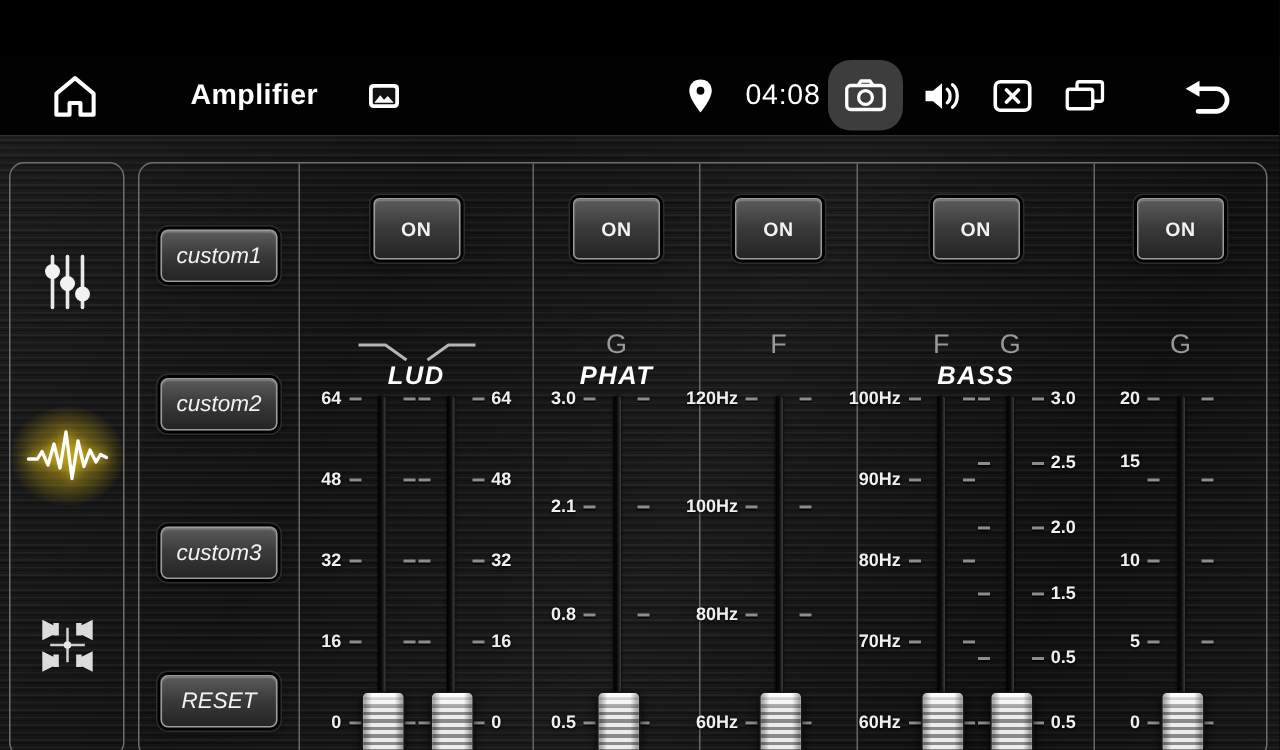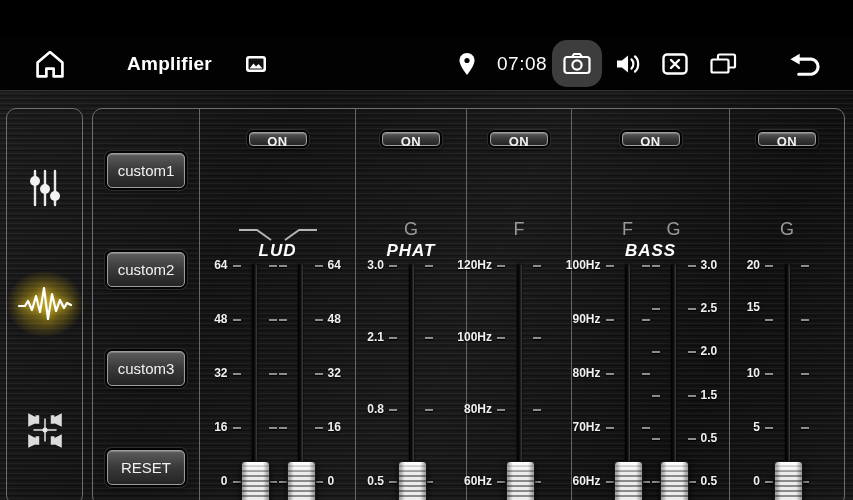--- a/index.html
+++ b/index.html
@@ -31,22 +31,22 @@
   .glow{position:absolute;left:50%;top:50%;transform:translate(-50%,-50%);width:76px;height:66px;border-radius:50%;
         background:radial-gradient(ellipse at center, rgba(235,197,20,.55) 0%, rgba(235,197,20,.28) 45%, rgba(0,0,0,0) 72%);}
   .wave-svg{position:relative;filter:drop-shadow(0 0 4px rgba(255,220,40,.85));}
   
   .btn3d{
     background:linear-gradient(180deg,#5c5c5c 0%,#3a3a3a 48%,#242424 100%);
     border:1px solid #9c9c9c;border-radius:5px;color:#f2f2f2;
     box-shadow:0 0 0 2px #020202,0 0 0 3px #2d2d2d,0 3px 5px rgba(0,0,0,.55),inset 0 1px 1px rgba(255,255,255,.25);
     cursor:pointer;font-family:"Liberation Sans",sans-serif;
   }
-  .preset-btn{position:absolute;left:50%;transform:translateX(-50%);width:78px;height:35px;font-size:15px;}
-  .on-btn{position:absolute;left:50%;transform:translateX(-50%);top:23px;width:58px;height:14px;font-size:13px;font-weight:bold;letter-spacing:.5px;border-radius:4px;}
+  .preset-btn{position:absolute;left:50%;transform:translateX(-50%);width:78px;height:35px;font-size:15px;font-style:italic;}
+  .on-btn{position:absolute;left:50%;transform:translateX(-50%);top:23px;width:58px;height:41px;font-size:13px;font-weight:bold;letter-spacing:.5px;border-radius:4px;}
   
   .ch-title{position:absolute;top:132px;left:0;right:0;text-align:center;color:#fff;font-size:17px;font-weight:bold;letter-spacing:1px;font-style:italic;}
   .param-label{position:absolute;top:110px;transform:translateX(-50%);color:#999;font-size:18px;}
   .curve-icon{position:absolute;top:118px;transform:translateX(-50%);}
   .fader{position:absolute;top:143px;height:250px;width:0;cursor:pointer;}
   .track{position:absolute;left:-2.5px;top:12px;width:5px;height:230px;border-radius:2px;
          background:linear-gradient(90deg,#000 0%,#0d0d0d 55%,#404040 100%);box-shadow:0 0 2px #000;}
   .dash{position:absolute;width:8px;height:2px;background:#8d8d8d;box-shadow:0 1px 1px #000;}
   .tick-label{position:absolute;color:#f0f0f0;font-size:12px;font-weight:bold;white-space:nowrap;text-shadow:0 1px 2px #000;}
   .tick-label.left{right:27px;text-align:right;}
@@ -85,21 +85,21 @@
         </svg>
       </span>
     </div>
 
     <div class="tb-item" style="left:458px;">
       <svg width="18" height="24" viewBox="0 0 18 24">
         <path d="M9 1 C4.6 1 1.5 4.2 1.5 8.5 C1.5 14 9 23 9 23 C9 23 16.5 14 16.5 8.5 C16.5 4.2 13.4 1 9 1 Z" fill="#fff"></path>
         <circle cx="9" cy="8.5" r="2.6" fill="#020202"></circle>
       </svg>
     </div>
-    <div class="tb-item tb-time" style="left:497px;transform:translateY(-50%);">07:08</div>
+    <div class="tb-item tb-time" style="left:497px;transform:translateY(-50%);">04:08</div>
 
     <div class="pill">
       <span>
         <svg width="28" height="23" viewBox="0 0 28 23">
           <path d="M9 5 L11 2 H17 L19 5" fill="none" stroke="#fff" stroke-width="2.2" stroke-linejoin="round"></path>
           <rect x="1.5" y="5" width="25" height="16" rx="2.5" fill="none" stroke="#fff" stroke-width="2.2"></rect>
           <circle cx="14" cy="13" r="4.6" fill="none" stroke="#fff" stroke-width="2.2"></circle>
         </svg>
       </span>
     </div>

